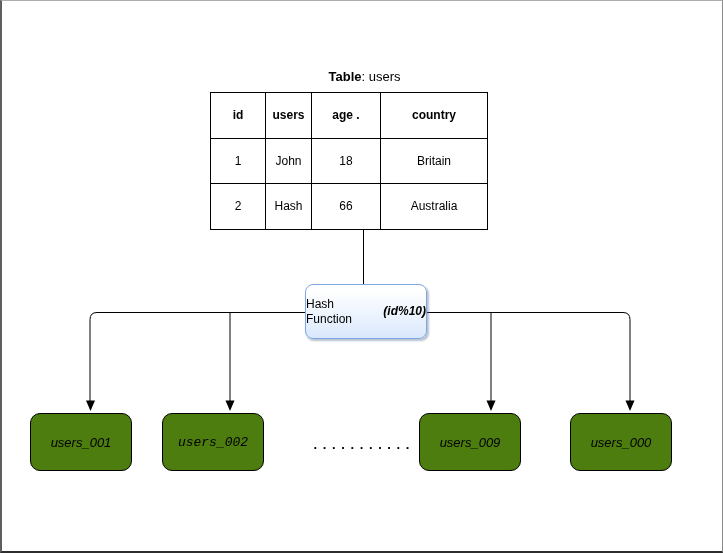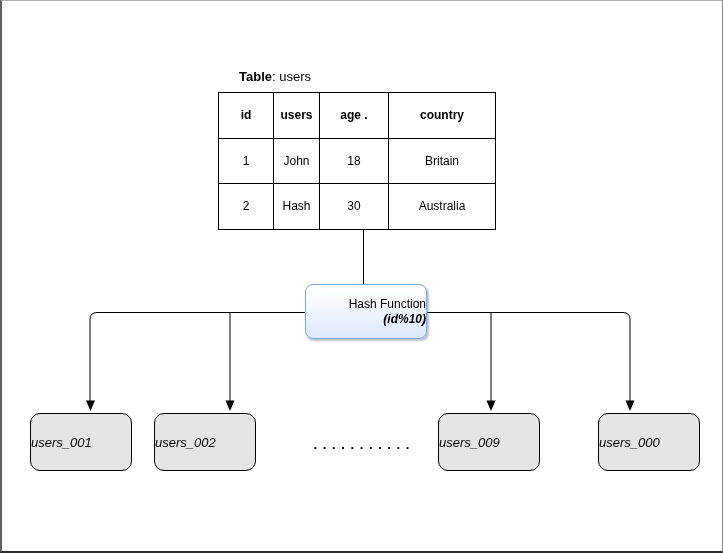--- a/index.html
+++ b/index.html
@@ -14,31 +14,31 @@
     border-left: 2px solid #5f5f5f;
     border-bottom: 2px solid #2d2d2d;
     font-family: "Liberation Sans", sans-serif;
     color: #000;
     overflow: hidden;
   }
 
   
   .table-title {
     position: absolute;
-    left: 237px; top: 68px;
+    left: 222px; top: 68px;
     width: 281px;
-    text-align: left;
+    text-align: center;
     font-size: 13px;
   }
   .table-title .bold { font-weight: bold; }
 
   
   .users-table {
     position: absolute;
-    left: 216px; top: 91px;
+    left: 208px; top: 91px;
     border-collapse: collapse;
     table-layout: fixed;
     font-size: 12px;
   }
   .users-table td {
     border: 1px solid #000;
     text-align: center;
     vertical-align: middle;
     height: 44.5px;
     padding: 0;
@@ -61,47 +61,47 @@
   .hash-node {
     position: absolute;
     left: 303px; top: 283px;
     width: 122px; height: 55px;
     box-sizing: border-box;
     border: 1px solid #7ea6e0;
     border-radius: 8px;
     background: linear-gradient(180deg, #ffffff 10%, #dae8fc 100%);
     box-shadow: 1.5px 2px 2px rgba(100,120,150,0.45);
     display: flex;
-    flex-direction: column;
-    align-items: flex-end;
+    flex-direction: row;
+    align-items: center;
     justify-content: center;
     font-size: 12px;
     line-height: 15px;
   }
   .hash-node .formula { font-weight: bold; font-style: italic; margin-left: 20px; }
 
   
   .shard {
     position: absolute;
     top: 412px;
     width: 102px; height: 58px;
     box-sizing: border-box;
     border: 1px solid #000;
     border-radius: 10px;
-    background: #e5e5e5;
+    background: #4d7c0f;
     display: flex;
     align-items: center;
-    justify-content: flex-start;
+    justify-content: center;
     font-size: 13px;
     font-style: italic;
   }
   .shard-1 { left: 28px; }
-  .shard-2 { left: 152px; }
-  .shard-3 { left: 436px; }
-  .shard-4 { left: 596px; }
+  .shard-2 { left: 160px; font-family: Liberation Mono, monospace; }
+  .shard-3 { left: 417px; }
+  .shard-4 { left: 568px; }
 
   
   .ellipsis {
     position: absolute;
     left: 304px; top: 436px;
     width: 112px;
     text-align: center;
     font-size: 13px;
     font-weight: bold;
     letter-spacing: 1px;
@@ -133,21 +133,21 @@
     </tr>
     <tr>
       <td>1</td>
       <td>John</td>
       <td>18</td>
       <td>Britain</td>
     </tr>
     <tr>
       <td>2</td>
       <td>Hash</td>
-      <td>30</td>
+      <td>66</td>
       <td>Australia</td>
     </tr>
   </tbody>
     </table>
 
   <svg class="connectors" viewBox="0 0 723 553" xmlns="http://www.w3.org/2000/svg">
 
     <line x1="361.5" y1="228" x2="361.5" y2="283" stroke="#000" stroke-width="1"></line>
 
     <path d="M303,311.5 L95,311.5 Q88,311.5 88,318.5 L88,400" fill="none" stroke="#000" stroke-width="1"></path>

